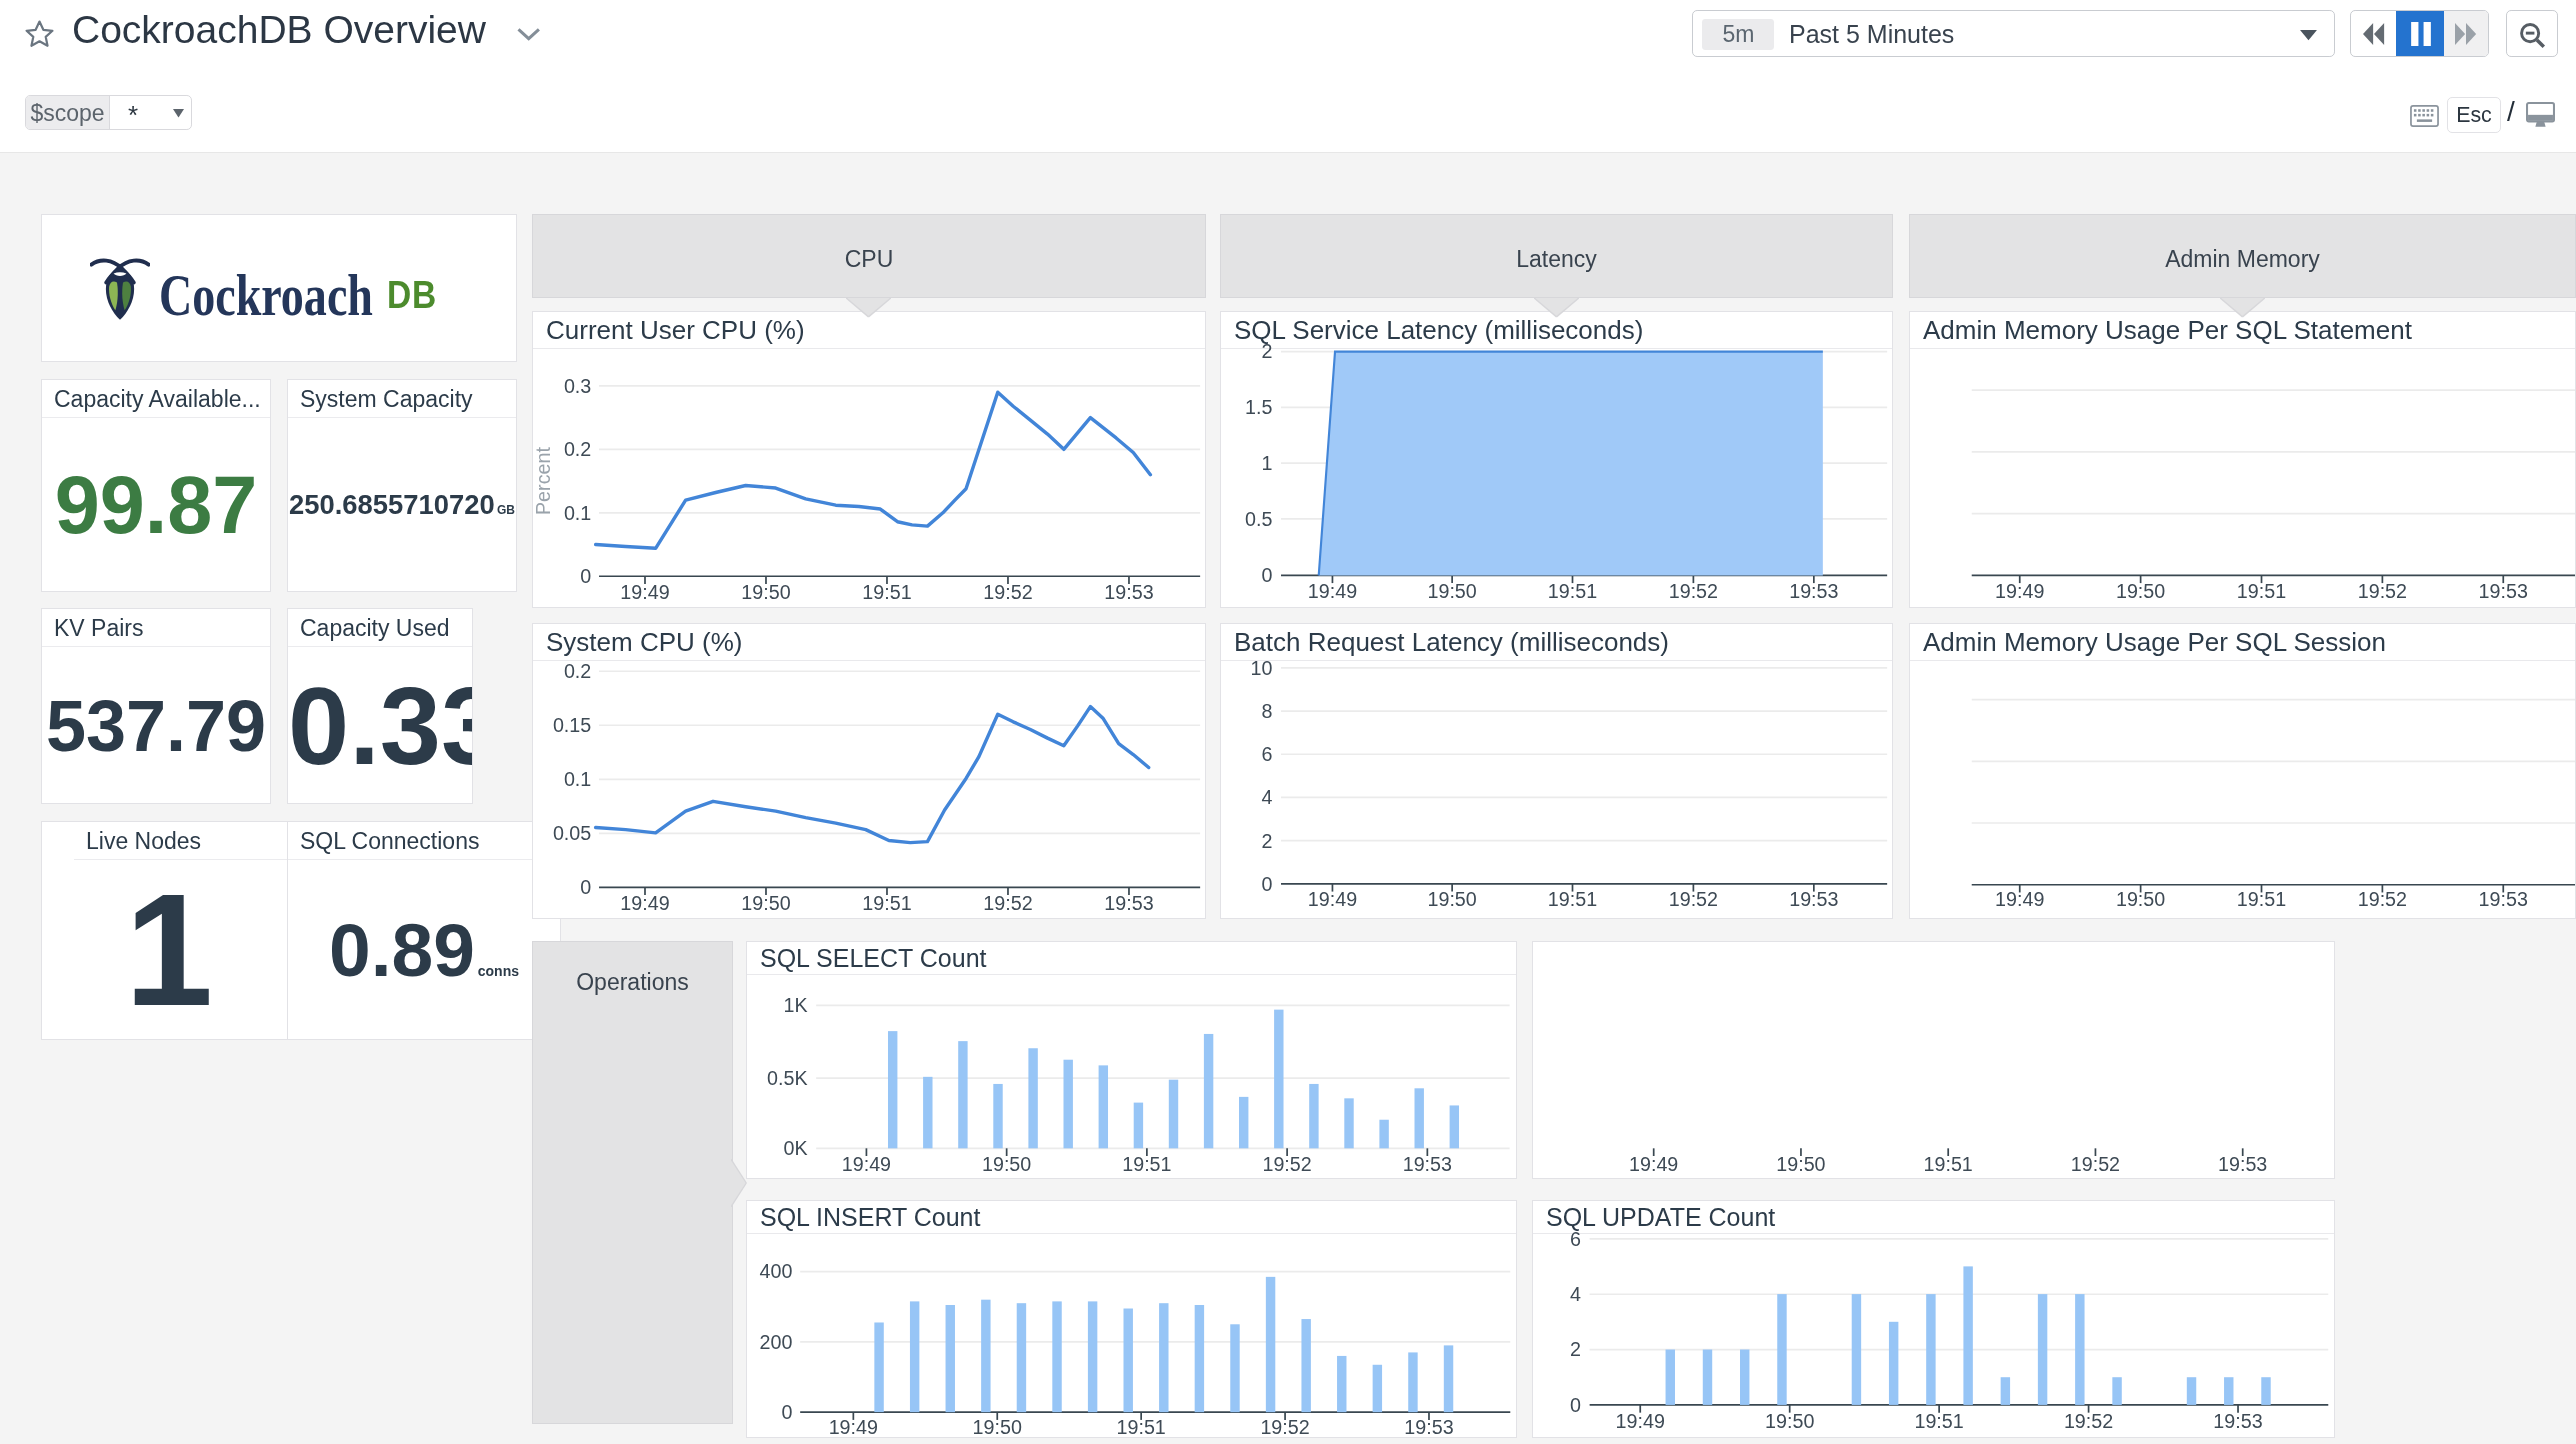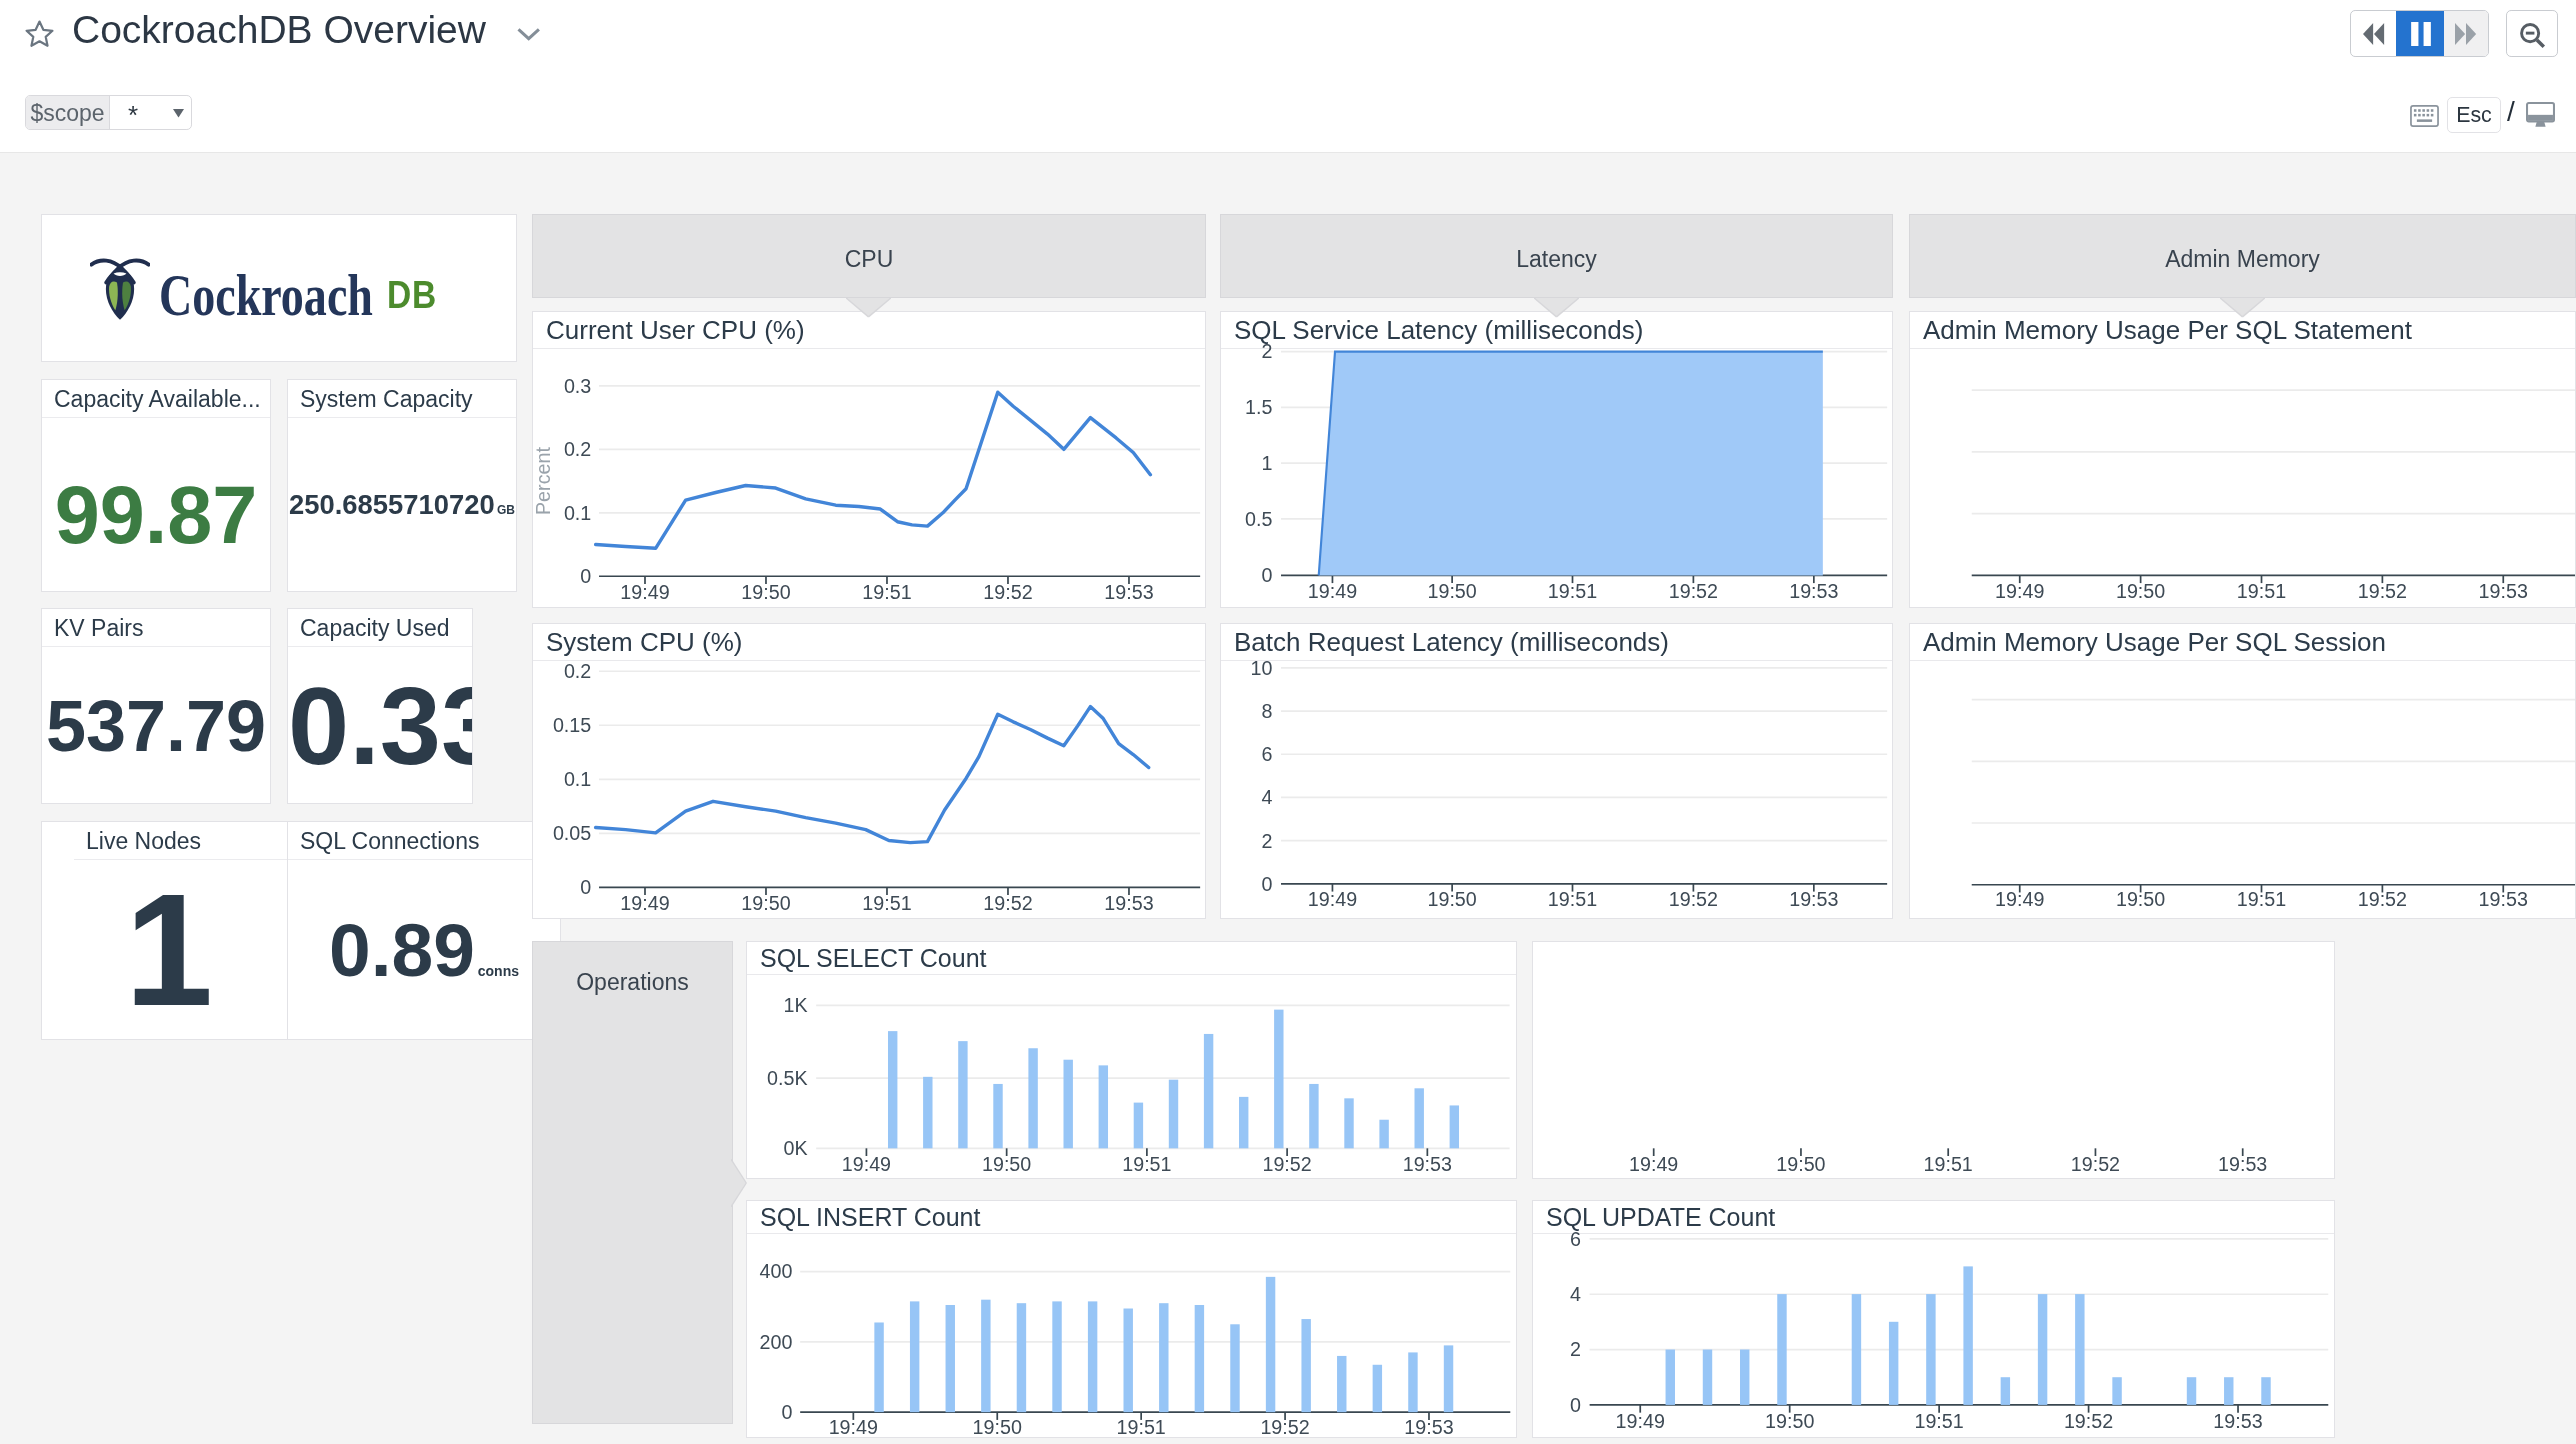--- a/index.html
+++ b/index.html
@@ -17,20 +17,27 @@
 </style></head>
 <body>
 <div class="abs" style="left:0;top:0;width:2576px;height:153px;background:#fff;border-bottom:0.9px solid #e7e7e7;">
     <svg class="abs" style="left:23px;top:18px;" width="33" height="33" viewBox="0 0 24 24">
       <path d="M12 2.6l2.8 6.0 6.6 0.7-4.9 4.4 1.35 6.5L12 16.9l-5.85 3.3 1.35-6.5-4.9-4.4 6.6-0.7z" fill="none" stroke="#6a7580" stroke-width="1.6" stroke-linejoin="round"></path>
     </svg>
     <div class="abs" style="left:72px;top:7.7px;font-size:39px;color:#2c3744;">CockroachDB Overview</div>
     <svg class="abs" style="left:515px;top:26px;" width="27.4" height="17" viewBox="0 0 32 20">
       <polyline points="4,4 16,15 28,4" fill="none" stroke="#848e98" stroke-width="3.6"></polyline>
     </svg>
+    <div class="abs" style="left:1692px;top:10.3px;width:643px;height:47px;background:#fff;border:0.9px solid #c9ccd1;border-radius:5.1px;">
+      <div class="abs" style="left:9.4px;top:7.7px;width:72px;height:31px;background:#ebebed;border-radius:3.4px;text-align:center;line-height:31px;font-size:23px;color:#5b6670;">5m</div>
+      <div class="abs" style="left:96px;top:8.6px;font-size:25px;color:#39434e;">Past 5 Minutes</div>
+      <svg class="abs" style="right:17px;top:19px;" width="17" height="11" viewBox="0 0 20 13">
+        <polygon points="0,0 20,0 10,12" fill="#4a545e"></polygon>
+      </svg>
+    </div>
     <div class="abs" style="left:2350px;top:10.3px;width:139px;height:47px;background:#fff;border:0.9px solid #c9ccd1;border-radius:5.1px;overflow:hidden;">
       <div class="abs" style="left:0;top:0;width:45px;height:100%;">
         <svg class="abs" style="left:12px;top:12px;" width="22" height="22" viewBox="0 0 26 26">
           <polygon points="12,0 12,26 0,13" fill="#646b72"></polygon>
           <polygon points="25,0 25,26 13,13" fill="#646b72"></polygon>
         </svg>
       </div>
       <div class="abs" style="left:45px;top:0;width:48px;height:100%;background:#2473cf;">
         <svg class="abs" style="left:14.6px;top:11px;" width="20" height="24" viewBox="0 0 23 28">
           <rect x="0" y="0" width="8.5" height="28" fill="#fff"></rect>
@@ -89,21 +96,21 @@
       <path d="M35 74.5 C 26 66, 18.5 53, 18.5 38.5 C 18.5 26, 25 17.5, 35 13 C 45 17.5, 51.5 26, 51.5 38.5 C 51.5 53, 44 66, 35 74.5 Z" fill="#202e4e"></path>
       <path d="M27.5 20.5 C 32 18.6, 38 18.6, 42.5 20.5 C 39.5 24.2, 30.5 24.2, 27.5 20.5 Z" fill="#fff"></path>
       <path d="M31.5 31 C 27 28, 23 30.5, 22.3 36 C 21.5 45, 24.5 56, 29.5 63.5 C 32 56.5, 33.5 43, 31.5 31 Z" fill="#8db654"></path>
       <path d="M38.5 31 C 43 28, 47 30.5, 47.7 36 C 48.5 45, 45.5 56, 40.5 63.5 C 38 56.5, 36.5 43, 38.5 31 Z" fill="#4e8040"></path>
     </svg>
     <div class="abs" style="left:117px;top:46px;font-family:'Liberation Serif', serif;font-weight:bold;font-size:59px;color:#24365a;transform:scaleX(0.78);transform-origin:left top;white-space:nowrap;">Cockroach</div>
     <div class="abs" style="left:345px;top:58px;font-weight:bold;font-size:39px;color:#4c8b2d;letter-spacing:0.9px;transform:scaleX(0.86);transform-origin:left top;">DB</div>
   </div>
 <div class="card" style="left:41px;top:379px;width:230px;height:213px;">
     <div class="mt">Capacity Available...</div>
-    <div class="abs" style="left:0;top:49px;width:100%;height:172px;text-decoration:underline;">
+    <div class="abs" style="left:0;top:39px;width:100%;height:172px;text-decoration:underline;">
       <div style="position:absolute;top:50%;left:0;width:100%;transform:translateY(-50%);text-align:center;font-weight:bold;color:#3c7c43;font-size:81px;line-height:1;">99.87</div>
     </div>
   </div>
 <div class="card" style="left:287px;top:379px;width:230px;height:213px;">
     <div class="mt">System Capacity</div>
     <div class="abs" style="left:0;top:39px;width:100%;height:172px;">
       <div style="position:absolute;top:50%;left:0;width:100%;transform:translateY(-50%);text-align:center;font-weight:bold;color:#2c3b49;line-height:1;white-space:nowrap;"><span style="font-size:27.4px;">250.6855710720</span><span style="font-size:12px;"> GB</span></div>
     </div>
   </div>
 <div class="card" style="left:41px;top:608px;width:230px;height:196px;">

